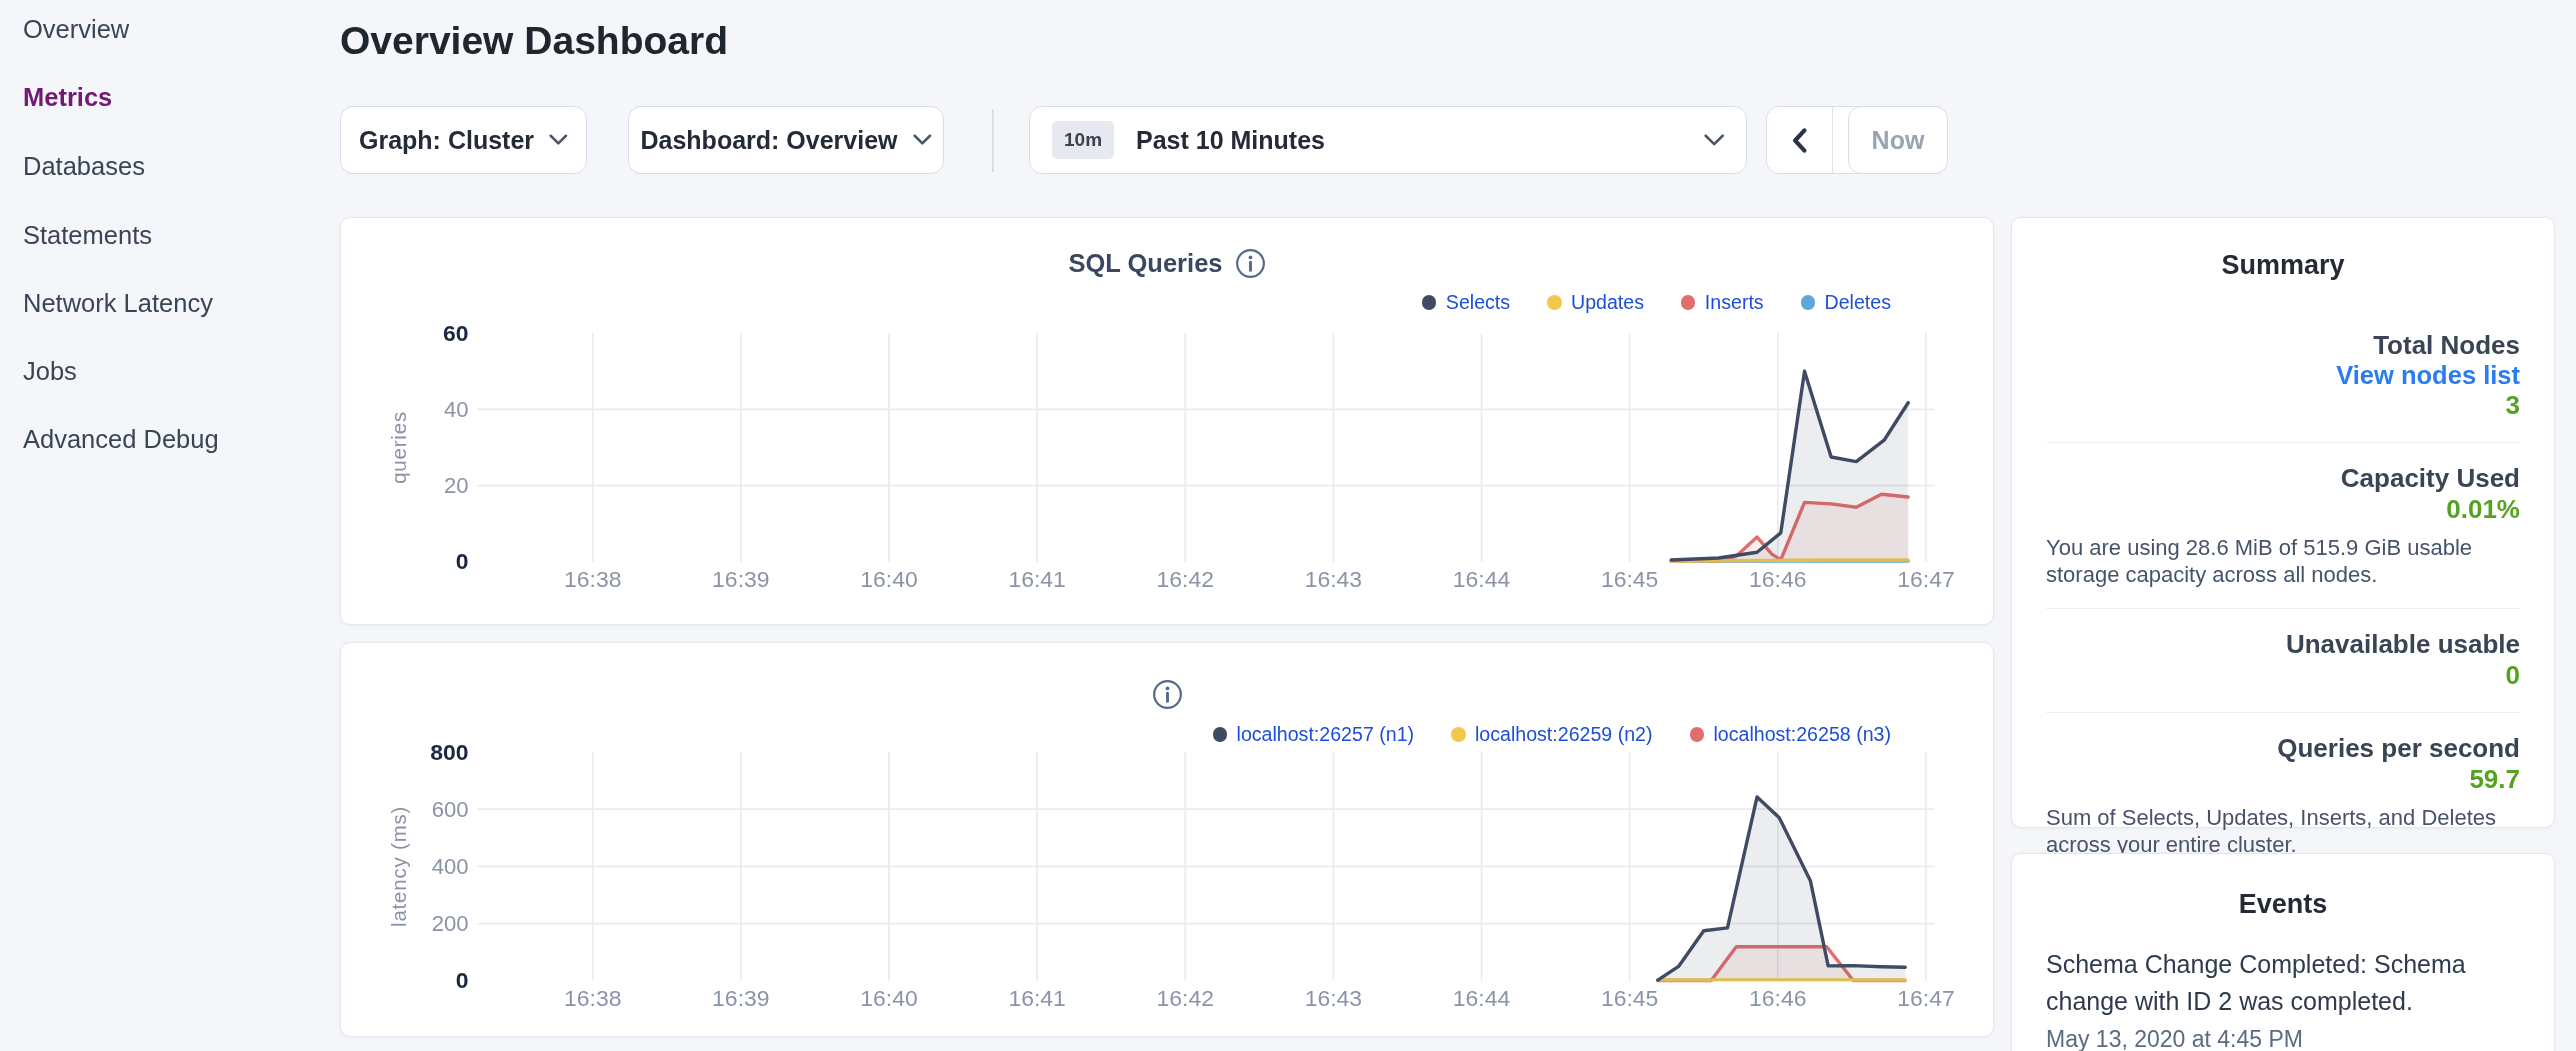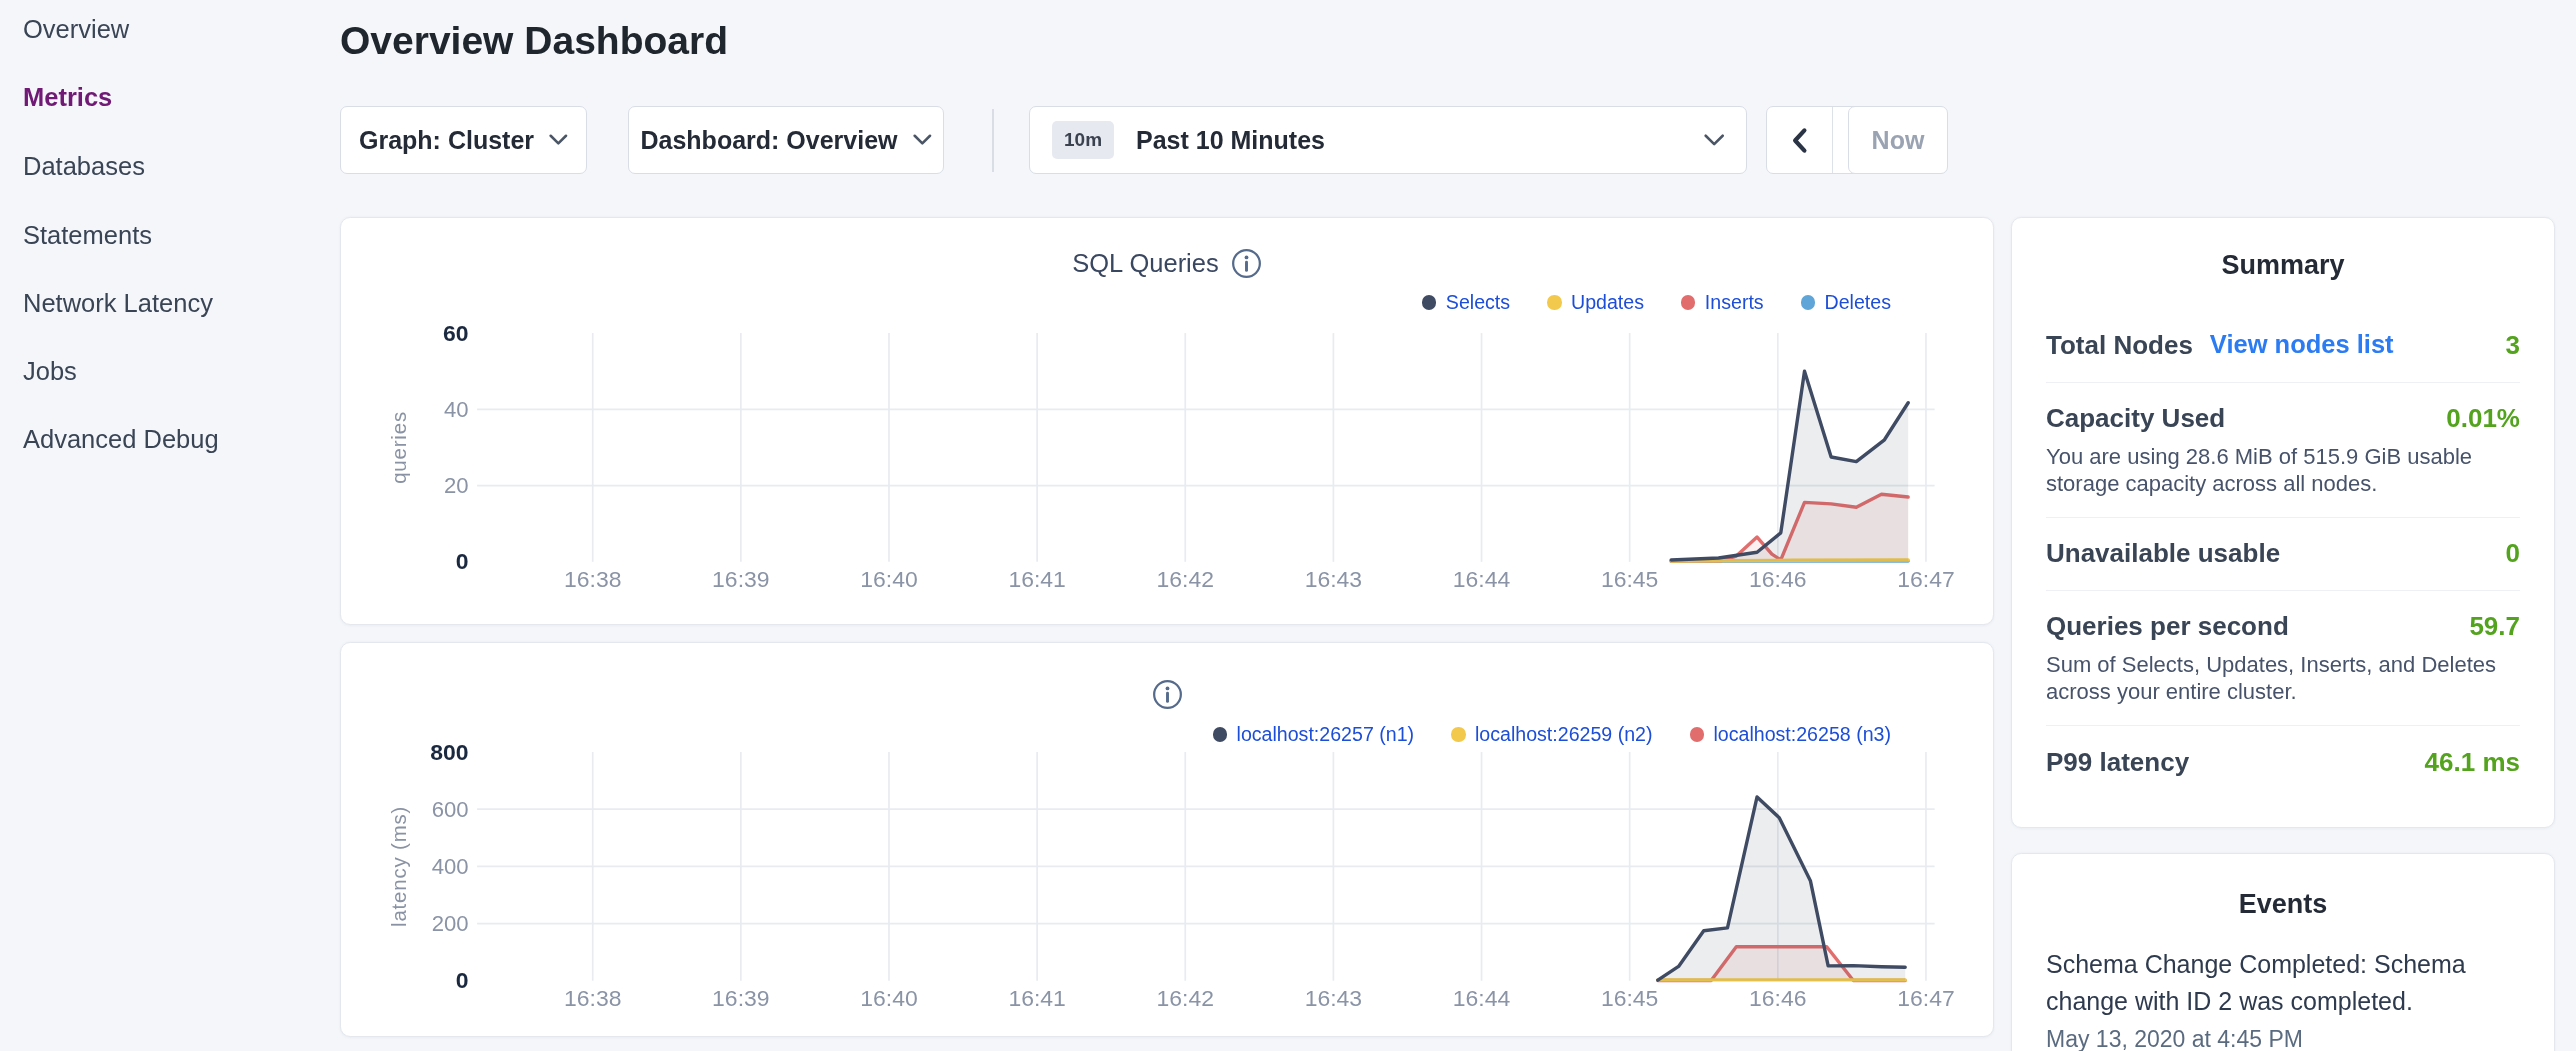--- a/index.html
+++ b/index.html
@@ -14,21 +14,21 @@
   }
   
   .sidebar{position:absolute;left:0;top:0;width:340px;height:1051px;}
   .nav-item{position:absolute;left:23px;font-size:25.5px;line-height:25.5px;color:#394455;cursor:pointer;white-space:nowrap;}
   .nav-item.active{color:#701a75;font-weight:700;}
 
   
   #page-title{position:absolute;left:340px;top:18.7px;margin:0;font-size:39px;font-weight:700;color:#20262e;}
 
   
-  .ctl{position:absolute;top:106px;height:68px;background:#fff;border:1.7px solid #d9dee6;border-radius:7px;display:flex;align-items:center;cursor:pointer;}
+  .ctl{position:absolute;top:106px;height:68px;background:#fff;border:1.7px solid #d9dee6;border-radius:13px;display:flex;align-items:center;cursor:pointer;}
   .dd{justify-content:center;gap:15.3px;font-size:25px;font-weight:700;color:#242b36;}
   #dd-graph{left:340px;width:247px;}
   #dd-dashboard{left:628px;width:316px;}
   .vdiv{position:absolute;left:992px;top:109px;width:1.7px;height:63px;background:#d9dee6;}
   #timebox{left:1029px;width:718px;padding:0 22px;font-weight:700;}
   .badge{background:#e6e9ef;border-radius:5.1px;padding:7.7px 12px;font-size:19px;font-weight:700;color:#3a4250;}
   .time-label{margin-left:22px;font-size:25px;font-weight:700;color:#242b36;}
   .chev{flex:0 0 auto;}
   #timebox .chev{margin-left:auto;}
   #arrows{left:1766px;width:133px;padding:0;}
@@ -40,36 +40,36 @@
   .card{position:absolute;background:#fff;border:1.7px solid #e4e8ee;border-radius:10.2px;box-shadow:0 0.9px 2.6px rgba(42,52,72,.05);}
   #chart-card-0{left:340px;top:217px;width:1654px;height:408px;}
   #chart-card-1{left:340px;top:642px;width:1654px;height:395px;}
   #summary-card{left:2011px;top:217px;width:544px;height:611px;padding:31px 34px;}
   #events-card{left:2011px;top:853px;width:544px;height:289px;padding:34px 34px;}
 
   
   .chart-title-row{position:absolute;left:0;right:0;display:flex;justify-content:center;align-items:center;gap:12px;}
   #chart-card-0 .chart-title-row{top:30px;}
   #chart-card-1 .chart-title-row{top:36px;}
-  .chart-title{font-size:25.5px;font-weight:400;color:#3a4760;}
+  .chart-title{font-size:25.5px;font-weight:700;color:#3a4760;}
   .info-icon{width:31px;height:31px;cursor:pointer;}
   .legend{position:absolute;display:flex;gap:37px;}
   #legend-0{top:73px;right:102px;}
   #legend-1{top:80px;right:102px;}
   .legend-item{display:flex;align-items:center;gap:9.4px;font-size:19.6px;color:#1d4ed8;white-space:nowrap;}
   .legend-dot{width:14.5px;height:14.5px;border-radius:50%;flex:0 0 auto;}
   svg.plot{position:absolute;left:0;top:0;pointer-events:none;}
   svg text{font-family:"Liberation Sans",sans-serif;}
 
   
   .panel-title{text-align:center;font-size:27px;font-weight:700;color:#242b36;line-height:32px;}
   #summary-card .panel-title{margin-bottom:29px;}
   .srow{padding:20.4px 0;border-bottom:1.7px solid #edf0f4;}
   .srow:last-child{border-bottom:none;}
-  .srow-head{display:flex;align-items:flex-start;}
+  .srow-head{display:flex;align-items:flex-end;flex-direction:column;}
   .srow-label{font-size:26px;line-height:31px;font-weight:700;color:#394455;}
   .srow-link{margin-left:17px;font-size:25.5px;font-weight:700;color:#2b7bf2;cursor:pointer;}
   .srow-value{margin-left:auto;font-size:26px;font-weight:700;color:#53a31e;white-space:nowrap;}
   .srow-desc{margin-top:8.5px;font-size:22px;line-height:27px;color:#47536a;}
 
   
   #events-card .panel-title{margin-bottom:25.5px;}
   .event-text{font-size:25px;line-height:37px;color:#2e3a4e;}
   .event-time{margin-top:6.8px;font-size:23px;color:#5a6b80;}
 </style>

